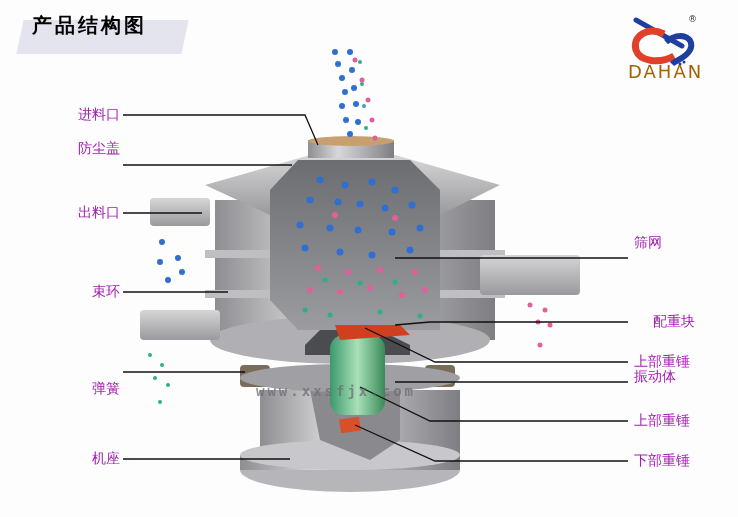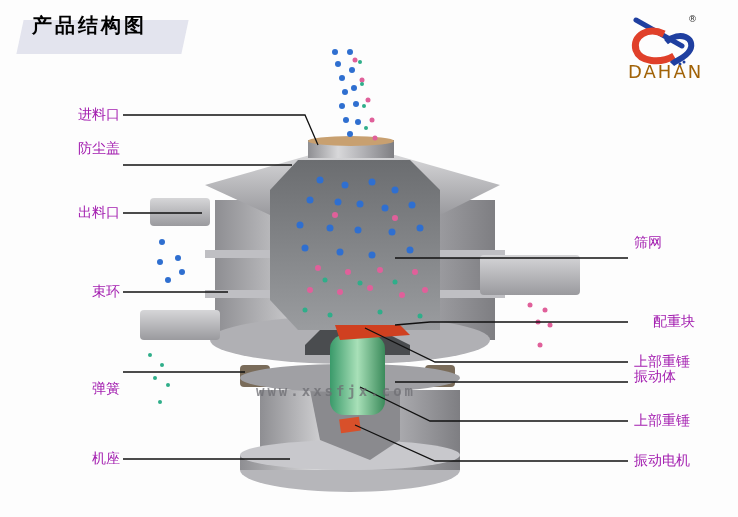--- a/index.html
+++ b/index.html
@@ -190,13 +190,13 @@
 <div class="label lbl-left" style="left:60px;top:204px">出料口</div>
 <div class="label lbl-left" style="left:60px;top:283px">束环</div>
 <div class="label lbl-left" style="left:60px;top:380px">弹簧</div>
 <div class="label lbl-left" style="left:60px;top:450px">机座</div>
 
 <div class="label" style="left:634px;top:234px">筛网</div>
 <div class="label" style="left:653px;top:313px">配重块</div>
 <div class="label" style="left:634px;top:353px">上部重锤</div>
 <div class="label" style="left:634px;top:368px">振动体</div>
 <div class="label" style="left:634px;top:412px">上部重锤</div>
-<div class="label" style="left:634px;top:452px">振动电机</div>
+<div class="label" style="left:634px;top:452px">下部重锤</div>
 
 </body></html>

